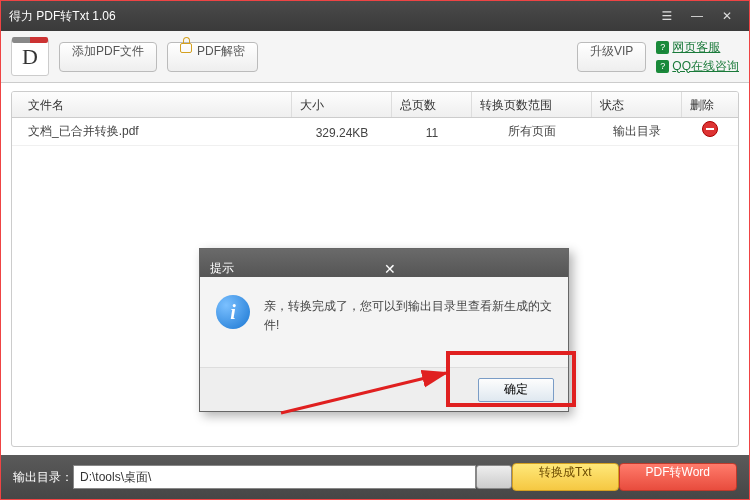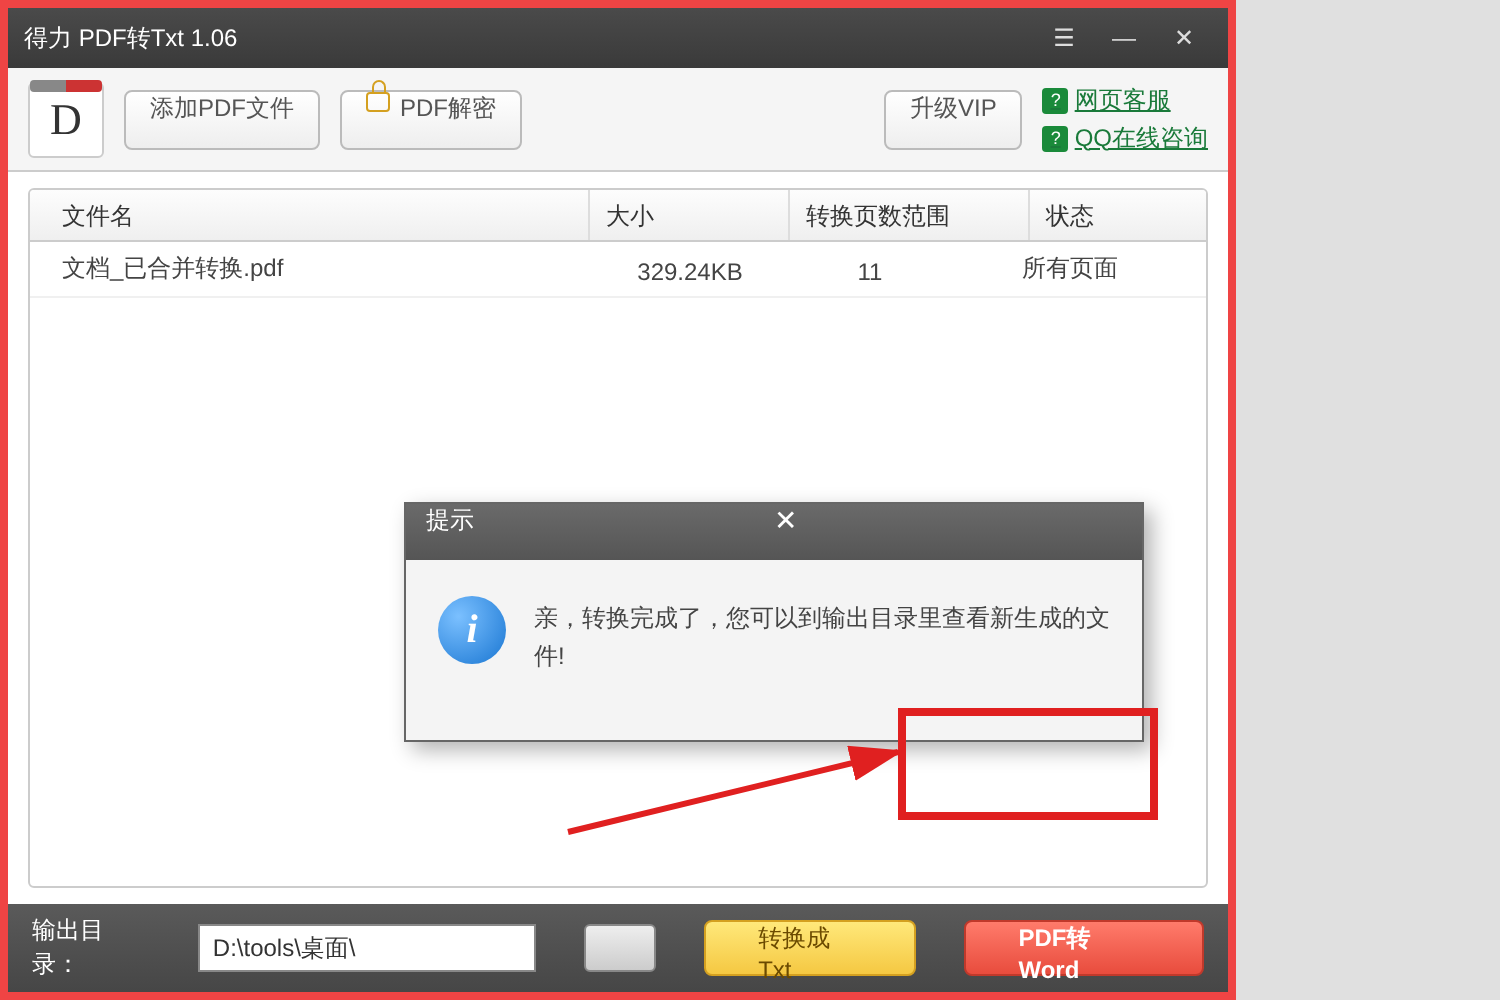--- a/index.html
+++ b/index.html
@@ -1,50 +1,50 @@
 <!DOCTYPE html>
 <html><head>
 <meta charset="utf-8">
 <style>
 *{box-sizing:border-box;margin:0;padding:0;font-family:"Microsoft YaHei",SimSun,Arial,sans-serif;font-size:12px}
 body{background:#e0e0e0;width:750px;height:500px;overflow:hidden;position:relative}
-.window{width:618px;height:500px;background:#fff;border:4px solid #ef4444;display:flex;flex-direction:column}
+.window{width:750px;height:500px;background:#fff;border:1px solid #ef4444;display:flex;flex-direction:column}
 .titlebar{height:30px;background:linear-gradient(#4a4a4a,#3a3a3a);color:#fff;display:flex;align-items:center;padding:0 8px;font-size:13px}
 .titlebar .title{flex:1}
 .titlebar .wbtn{width:28px;height:18px;margin-left:2px;display:flex;align-items:center;justify-content:center;color:#ddd;cursor:pointer}
 .toolbar{height:52px;background:#f5f5f5;border-bottom:1px solid #ccc;display:flex;align-items:center;padding:0 10px;gap:10px}
 .logo{width:38px;height:38px;background:#fff;border:1px solid #ccc;border-radius:3px;display:flex;align-items:center;justify-content:center;font-family:Georgia,serif;font-size:22px;color:#333;position:relative}
 .logo::before{content:"";position:absolute;top:-2px;left:0;right:0;height:6px;background:linear-gradient(to right,#888 50%,#c33 50%);border-radius:2px}
 .btn{height:30px;padding:0 12px;background:linear-gradient(#fff,#eee);border:1px solid #bbb;border-radius:4px;display:flex;align-items:flex-start;gap:5px;cursor:pointer;color:#555}
 .btn-yellow{background:linear-gradient(#ffe87a,#f5c842);border-color:#d4a020;color:#6b4a00;font-weight:normal}
-.btn-red{background:linear-gradient(#ff7b6b,#e84c3d);border-color:#c0392b;color:#fff;font-weight:bold}
+.btn-red{background:linear-gradient(#ff7b6b,#e84c3d);border-color:#c0392b;color:#fff;font-weight:normal}
 .spacer{flex:1}
 .links{display:flex;flex-direction:column;gap:2px;font-size:11px}
 .links a{color:#1a7a3a;text-decoration:underline;display:flex;align-items:center;gap:3px;cursor:pointer}
 .content{flex:1;padding:8px 10px;display:flex;flex-direction:column;position:relative}
 .table-wrap{border:1px solid #ccc;border-radius:3px;flex:1;background:#fff;overflow:hidden}
 .thead{display:flex;background:linear-gradient(#fdfdfd,#efefef);border-bottom:1px solid #ccc;height:26px}
 .th{padding:5px 8px;border-right:1px solid #ddd;text-align:left;color:#333}
 .th:last-child{border-right:none}
 .trow{display:flex;height:28px;align-items:flex-end;border-bottom:1px solid #f0f0f0}
 .td{padding:5px 8px;text-align:center;color:#444}
 .c-name{flex:0 0 280px;text-align:left;padding-left:16px}
 .c-size{flex:0 0 100px}
 .c-pages{flex:0 0 80px}
 .c-range{flex:0 0 120px}
 .c-status{flex:0 0 90px}
 .c-del{flex:1}
 .del-icon{display:inline-block;width:16px;height:16px;border-radius:50%;background:#d33;border:1px solid #a00;position:relative}
 .del-icon::after{content:"";position:absolute;top:6px;left:3px;right:3px;height:2px;background:#fff}
-.footer{height:44px;background:linear-gradient(#5a5a5a,#464646);display:flex;align-items:center;padding:4px 12px;gap:24px;color:#fff}
+.footer{height:44px;background:linear-gradient(#5a5a5a,#464646);display:flex;align-items:center;padding:4px 12px;gap:0;color:#fff}
 .footer input{flex:1;height:24px;padding:0 6px;border:1px solid #888;background:#fff;color:#333}
 .footer .browse{width:36px;height:24px;background:linear-gradient(#eee,#ccc);border:1px solid #888;border-radius:3px;cursor:pointer}
 .footer .btn{height:28px;padding:0 26px}
 .dialog{position:absolute;left:198px;top:165px;width:370px;background:#f4f4f4;border:1px solid #666;box-shadow:4px 4px 10px rgba(0,0,0,.3)}
-.dialog-title{height:28px;background:linear-gradient(#6a6a6a,#555);color:#fff;display:flex;align-items:flex-start;padding:0 10px}
+.dialog-title{height:28px;background:linear-gradient(#6a6a6a,#555);color:#fff;display:flex;align-items:flex-end;padding:0 10px}
 .dialog-title span{flex:1}
 .dialog-title .dx{cursor:pointer;font-size:14px}
 .dialog-body{padding:18px 16px 10px;display:flex;gap:14px;min-height:90px}
 .info-icon{width:34px;height:34px;border-radius:50%;background:radial-gradient(circle at 30% 30%,#7bc0ff,#1976d2);color:#fff;display:flex;align-items:center;justify-content:center;font-family:Georgia,serif;font-style:italic;font-weight:bold;font-size:20px;flex-shrink:0}
 .dialog-msg{color:#444;line-height:1.6;padding-top:2px}
 .dialog-foot{height:44px;display:flex;justify-content:flex-end;align-items:center;padding:0 14px;border-top:1px solid #ddd;background:#eee}
 .ok-btn{width:76px;height:24px;background:linear-gradient(#fdfdfd,#dfe8f0);border:1px solid #7a9cc6;border-radius:2px;cursor:pointer;font-size:12px}
 .red-box{position:absolute;border:4px solid #e02020;pointer-events:none;left:445px;top:268px;width:130px;height:56px}
 .arrow{position:absolute;pointer-events:none}
 .lock-icon{display:inline-block;width:12px;height:10px;border:1.5px solid #d4a020;border-radius:2px;position:relative}
@@ -85,20 +85,21 @@
           <span>QQ在线咨询</span>
         </a>
     </div>
   </div>
 
   <div class="content">
     <div class="table-wrap">
       <div class="thead">
         <div class="th c-name">文件名</div>
         <div class="th c-size">大小</div>
+        <div class="th c-pages">总页数</div>
         <div class="th c-range">转换页数范围</div>
         <div class="th c-status">状态</div>
         <div class="th c-del">删除</div>
       </div>
       <div class="trow">
         <div class="td c-name">文档_已合并转换.pdf</div>
         <div class="td c-size">329.24KB</div>
         <div class="td c-pages">11</div>
         <div class="td c-range">所有页面</div>
         <div class="td c-status">输出目录</div>
@@ -107,20 +108,23 @@
     </div>
 
     <div class="dialog">
       <div class="dialog-title">
         <span>提示</span>
         <span class="dx">✕</span>
       </div>
       <div class="dialog-body">
         <div class="info-icon">i</div>
         <div class="dialog-msg">亲，转换完成了，您可以到输出目录里查看新生成的文件!</div>
+      </div>
+      <div class="dialog-foot">
+        <button class="ok-btn">确定</button>
       </div>
     </div>
 
     <div class="red-box"></div>
     <svg class="arrow" style="left:270px;top:220px" width="200" height="120">
       <defs>
           <marker id="ah" markerWidth="10" markerHeight="10" refX="8" refY="3" orient="auto">
             <path d="M0,0 L0,6 L9,3 z" fill="#e02020"></path>
           </marker>
         </defs>

